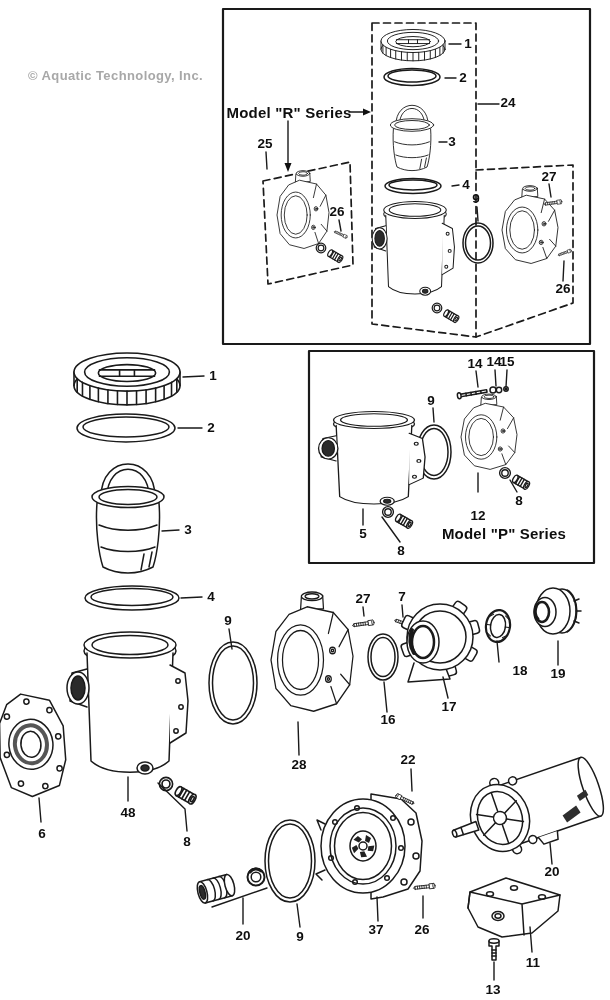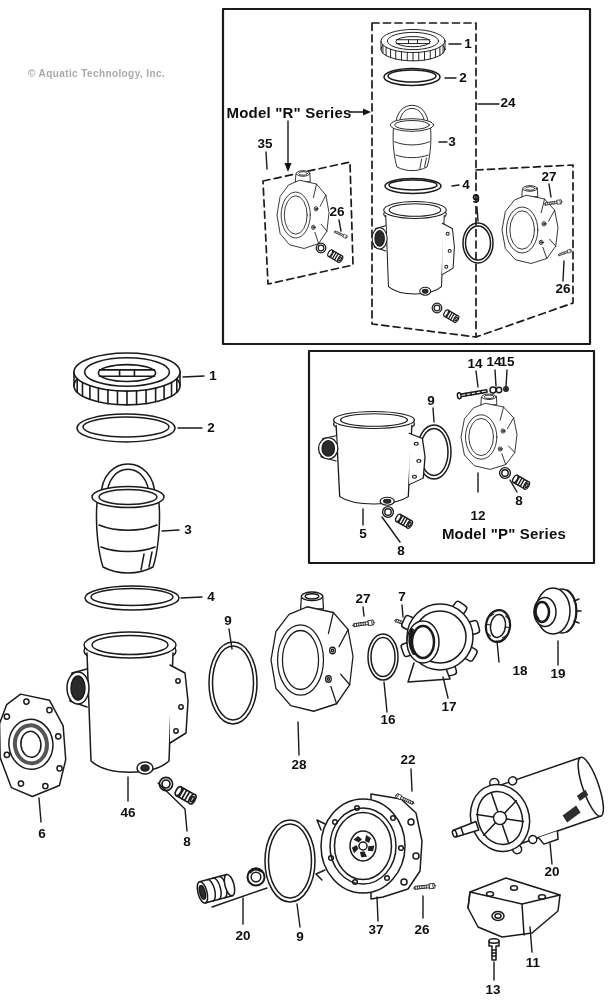--- a/index.html
+++ b/index.html
@@ -2,21 +2,21 @@
 <html><head>
 <meta charset="utf-8">
 <style>
   html,body{margin:0;padding:0;background:#fff;}
   .stage{position:relative;width:610px;height:1000px;background:#ffffff;overflow:hidden;
          font-family:"Liberation Sans",sans-serif;}
   .stage svg{position:absolute;left:0;top:0;}
   .co{position:absolute;transform:translate(-50%,-50%);font-weight:bold;font-size:13.5px;
       color:#0e0e0e;white-space:nowrap;line-height:1;}
   .series{font-size:15px;letter-spacing:0.2px;}
-  .watermark{position:absolute;left:28px;top:68px;color:#a8a8a8;font-size:10px;
+  .watermark{position:absolute;left:28px;top:68px;color:#a8a8a8;font-size:13px;
              font-weight:bold;letter-spacing:0.4px;white-space:nowrap;text-align:center;}
 </style>
 </head>
 <body>
 
 <div class="stage">
 
 <svg width="610" height="1000" viewBox="0 0 610 1000">
   <defs>
     <g id="lidring">
@@ -380,32 +380,32 @@
 
 <div class="co series" style="left:289px;top:112px">Model "R" Series</div>
 <div class="co series" style="left:504px;top:533px">Model "P" Series</div>
 
 <div class="co" style="left:468px;top:44px">1</div>
 <div class="co" style="left:463px;top:78px">2</div>
 <div class="co" style="left:452px;top:142px">3</div>
 <div class="co" style="left:466px;top:185px">4</div>
 <div class="co" style="left:508px;top:103px">24</div>
 <div class="co" style="left:476px;top:199px">9</div>
-<div class="co" style="left:265px;top:144px">35</div>
+<div class="co" style="left:265px;top:144px">25</div>
 <div class="co" style="left:337px;top:212px">26</div>
 <div class="co" style="left:549px;top:177px">27</div>
 <div class="co" style="left:563px;top:289px">26</div>
 
 <div class="co" style="left:213px;top:376px">1</div>
 <div class="co" style="left:211px;top:428px">2</div>
 <div class="co" style="left:188px;top:530px">3</div>
 <div class="co" style="left:211px;top:597px">4</div>
 <div class="co" style="left:228px;top:621px">9</div>
 <div class="co" style="left:42px;top:834px">6</div>
-<div class="co" style="left:128px;top:813px">46</div>
+<div class="co" style="left:128px;top:813px">48</div>
 <div class="co" style="left:187px;top:842px">8</div>
 <div class="co" style="left:299px;top:765px">28</div>
 
 <div class="co" style="left:363px;top:599px">27</div>
 <div class="co" style="left:402px;top:597px">7</div>
 <div class="co" style="left:388px;top:720px">16</div>
 <div class="co" style="left:449px;top:707px">17</div>
 <div class="co" style="left:520px;top:671px">18</div>
 <div class="co" style="left:558px;top:674px">19</div>
 

